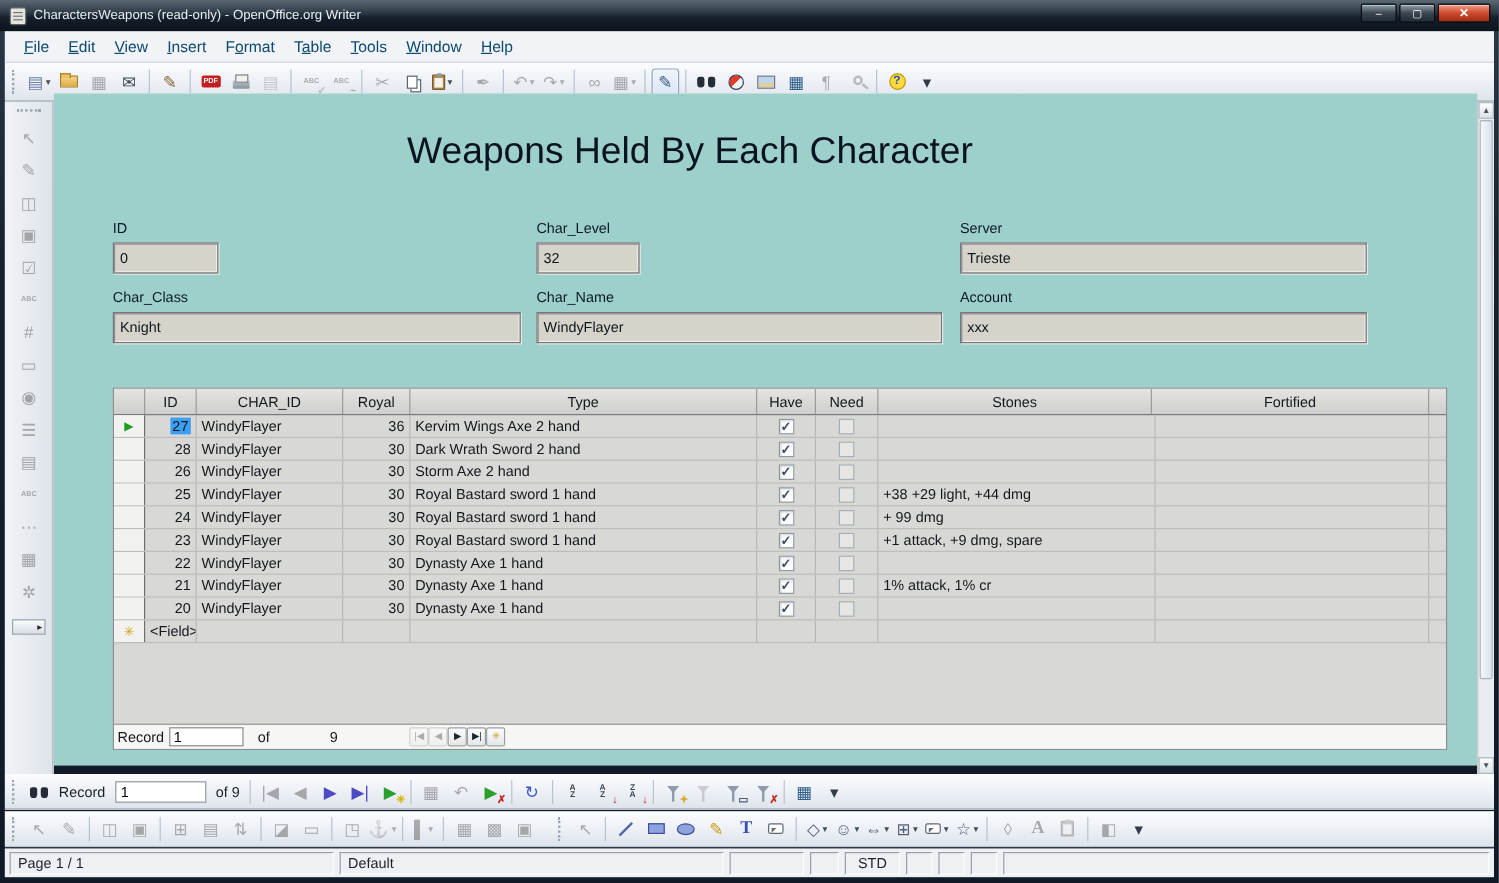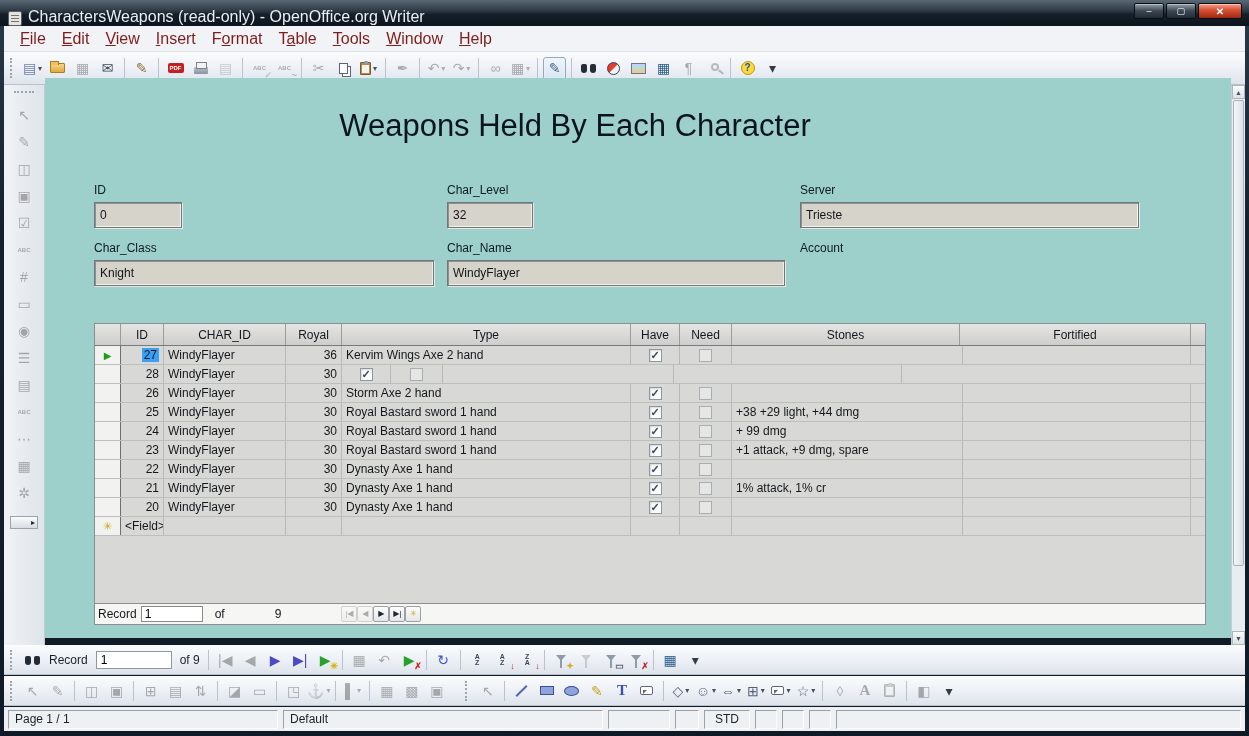--- a/index.html
+++ b/index.html
@@ -1,32 +1,32 @@
 <!DOCTYPE html>
 <html><head>
 <meta charset="utf-8">
 <style>
   *{box-sizing:border-box;margin:0;padding:0}
   body{width:1249px;height:736px;position:relative;overflow:hidden;
        background:linear-gradient(180deg,#2b3a48,#16212d 30%,#101a26);
        font-family:"Liberation Sans",sans-serif;-webkit-font-smoothing:antialiased}
   
-  .titlebar{position:absolute;top:0;left:0;right:0;height:26px;display:flex;align-items:flex-end;
-    padding-left:8px;gap:6px;color:#e9eef3;font-size:16px;
+  .titlebar{position:absolute;top:0;left:0;right:0;height:26px;display:flex;align-items:center;
+    padding-left:8px;gap:6px;color:#e9eef3;font-size:11px;
     background:linear-gradient(180deg,#5a6874,#2c3945 42%,#151f2a 55%,#0c141d)}
   .appicon{width:14px;height:15px;background:#e8e4da;border:1px solid #5a5granite;border:1px solid #55606c;border-radius:2px;position:relative}
   .appicon::before{content:"";position:absolute;left:2px;top:3px;width:8px;height:1px;background:#6a7684;box-shadow:0 3px 0 #6a7684,0 6px 0 #6a7684}
   .winbtns{position:absolute;top:3px;right:7px;display:flex}
   .wb{width:30px;height:16px;margin-left:2px;border:1px solid #0a0e13;border-radius:2px;
       display:flex;align-items:center;justify-content:center;color:#fff;font-size:9px;
       background:linear-gradient(180deg,#93a0ac,#3b4650 50%,#222c37);box-shadow:inset 0 1px 0 #ffffff66}
   .wb.close{width:44px;background:linear-gradient(180deg,#f2a18c,#d44f31 45%,#9c2a12);font-size:10px;font-weight:bold}
   .menubar{position:absolute;top:26px;left:4px;right:4px;height:26px;background:#f1f3f6;
     border-bottom:1px solid #dde2e8;display:flex;align-items:center;padding-left:8px}
-  .mi{padding:4px 8px;font-size:16px;color:#7f1d1d}
+  .mi{padding:4px 8px;font-size:13px;color:#0c4a6e}
   .toolbar{position:absolute;left:4px;right:4px;display:flex;align-items:center;
     background:linear-gradient(180deg,#fbfcfe,#e9edf3 65%,#dee4eb);border-bottom:1px solid #b9c1cb}
   .tb-main{top:52px;height:33px;padding-left:4px}
   .grip{width:4px;height:20px;margin:0 6px 0 2px;border-left:2px dotted #9aa6b3}
   .hgrip{height:4px;width:20px;margin:2px 0 6px;border-top:2px dotted #9aa6b3}
   
   .tbi{height:23px;min-width:23px;display:inline-flex;align-items:center;justify-content:center;
        margin:0 1px;border-radius:3px;position:relative;font-size:14px;color:#3a4document;color:#3a4656}
   .tbi.dis{opacity:.42;filter:grayscale(1)}
   .tbi.on{background:linear-gradient(#eef4fb,#d9e6f5);border:1px solid #93a7bd;box-shadow:inset 0 0 2px #fff}
@@ -307,20 +307,21 @@
   <div class="ffield" style="left:49px;top:124px;width:88px">0</div>
   <div class="flabel" style="left:402px;top:105px">Char_Level</div>
   <div class="ffield" style="left:402px;top:124px;width:86px">32</div>
   <div class="flabel" style="left:755px;top:105px">Server</div>
   <div class="ffield" style="left:755px;top:124px;width:339px">Trieste</div>
   <div class="flabel" style="left:49px;top:163px">Char_Class</div>
   <div class="ffield" style="left:49px;top:182px;width:340px">Knight</div>
   <div class="flabel" style="left:402px;top:163px">Char_Name</div>
   <div class="ffield" style="left:402px;top:182px;width:338px">WindyFlayer</div>
   <div class="flabel" style="left:755px;top:163px">Account</div>
+  <div class="ffield" style="left:755px;top:182px;width:339px">xxx</div>
 
   <div class="grid">
     <div class="ghead">
         <div class="gh" style="width: 26px;"></div>
         <div class="gh" style="width: 43px;">ID</div>
         <div class="gh" style="width: 122px;">CHAR_ID</div>
         <div class="gh" style="width: 56px;">Royal</div>
         <div class="gh" style="width: 289px;">Type</div>
         <div class="gh" style="width: 49px;">Have</div>
         <div class="gh" style="width: 52px; text-align: right;">Need</div>
@@ -349,20 +350,21 @@
           <div class="gc" style="width: 228px;"></div>
           <div class="gc last" style="width: 16px;"></div>
         </div>
         <div class="grow">
           <div class="gc sel" style="width: 26px;"></div>
           <div class="gc num" style="width: 43px;">
             <span>28</span>
           </div>
           <div class="gc" style="width: 122px;">WindyFlayer</div>
           <div class="gc num" style="width: 56px;">30</div>
+          <div class="gc" style="width: 289px;">Dark Wrath Sword 2 hand</div>
           <div class="gc ck" style="width: 49px;">
             <div class="cb">✓</div>
           </div>
           <div class="gc ck" style="width: 52px;">
             <div class="cb dim"></div>
           </div>
           <div class="gc" style="width: 231px;"></div>
           <div class="gc" style="width: 228px;"></div>
           <div class="gc last" style="width: 16px;"></div>
         </div>

